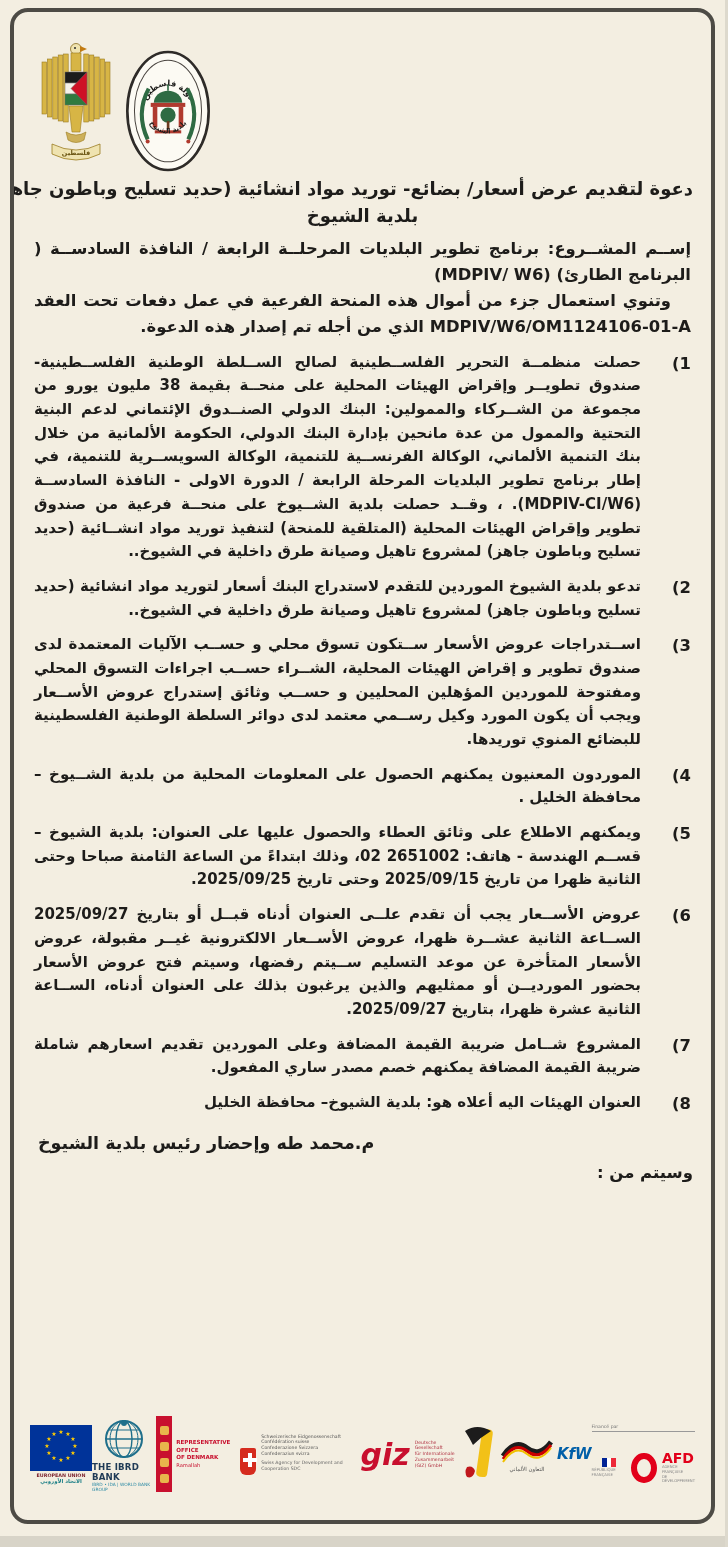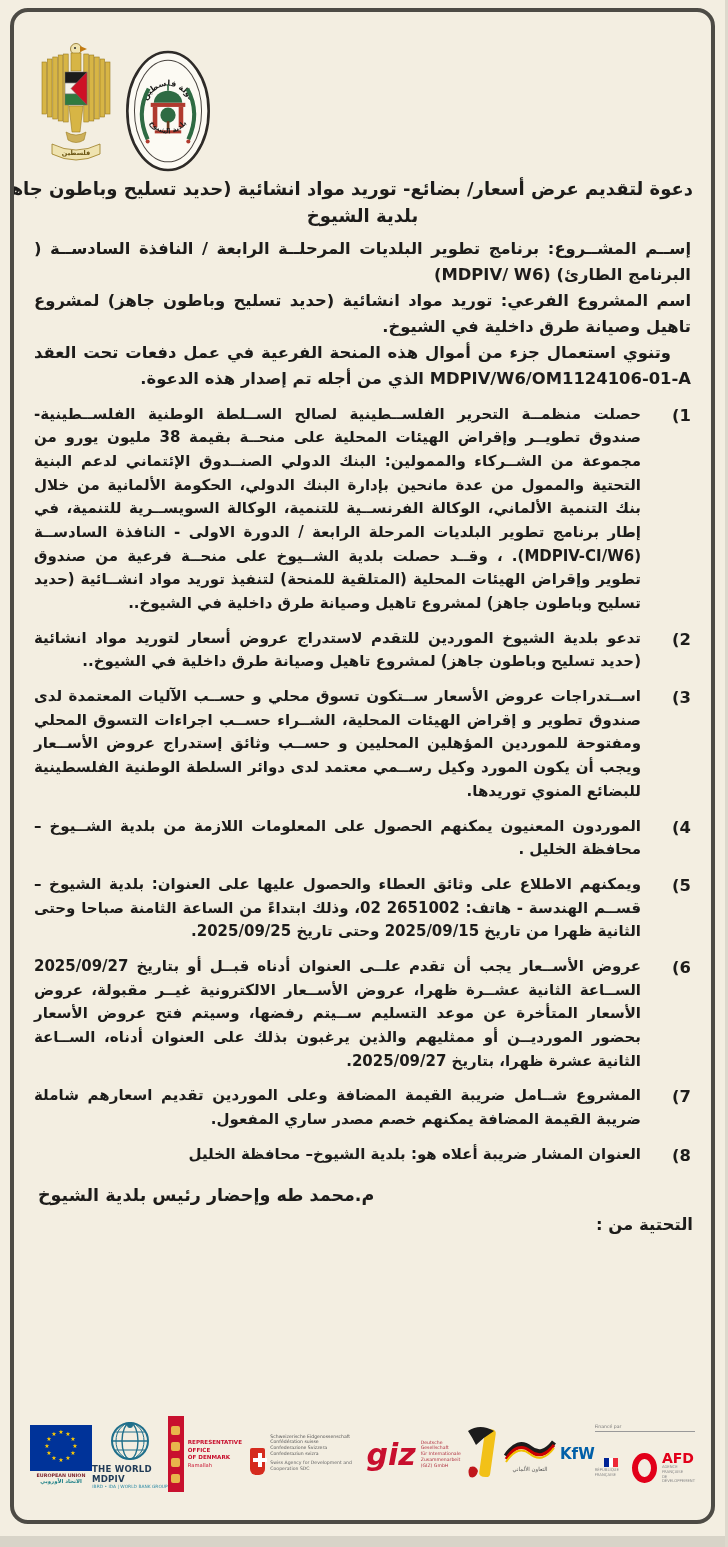--- a/index.html
+++ b/index.html
@@ -47,21 +47,21 @@
   .ch-cross:before{content:"";position:absolute;left:8px;top:5px;width:4px;height:14px;background:#fff;}
   .ch-cross:after{content:"";position:absolute;left:3px;top:10px;width:14px;height:4px;background:#fff;}
   .ch-lines{display:flex;flex-direction:column;}
   .ch-lines .agency{margin-top:4px;color:#666;}
   
   .giz{flex-direction:row;align-items:flex-end;gap:5px;}
   .giz-word{color:#c80f2e;font-weight:700;font-size:30px;line-height:0.9;font-style:italic;}
   
   
   .kfw{flex-direction:row;align-items:center;gap:4px;}
-  .kfw-word{color:#005fa8;font-weight:700;font-size:15px;}
+  .kfw-word{color:#005fa8;font-weight:700;font-size:15px;font-style:italic;}
   .kfw-ar{font-size:5.5px;color:#555;direction:rtl;}
   
   .afd{align-items:stretch;}
   .afd-top{font-size:4.6px;color:#777;text-align:left;}
   .afd-rule{height:1px;background:#999;margin:2px 0 4px 0;}
   .afd-row{display:flex;align-items:center;gap:5px;margin-top:15px;}
   .fr-flag{display:flex;width:14px;height:9px;}
   .fr-flag i{flex:1;}
   .afd-word{color:#e2001a;font-weight:700;font-size:14px;line-height:1;}
   .afd-sub{font-size:3.8px;color:#888;line-height:1.3;}
@@ -141,61 +141,60 @@
       </svg>
     </div>
 
     <div class="title">
       <div class="t1">دعوة لتقديم عرض أسعار/ بضائع- توريد مواد انشائية (حديد تسليح وباطون جاهز)</div>
       <div class="t2">بلدية الشيوخ</div>
     </div>
 
     <div class="bodytext">
       <p class="intro">إســم المشــروع: برنامج تطوير البلديات المرحلــة الرابعة / النافذة السادســة ( البرنامج الطارئ)  (MDPIV/ W6)</p>
-      <p class="intro">اسم المشروع الفرعي:  توريد مواد انشائية (حديد تسليح وباطون جاهز) لمشروع تاهيل وصيانة طرق داخلية في الشيوخ.</p>
       <p class="intro indent">وتنوي استعمال جزء من أموال هذه المنحة الفرعية في عمل دفعات تحت العقد MDPIV/W6/OM1124106-01-A الذي من أجله تم إصدار هذه الدعوة.</p>
 
       <div class="list">
         <div class="li">
           <span class="num">1)</span>
           <div class="txt">حصلت منظمــة التحرير الفلســطينية لصالح الســلطة الوطنية الفلســطينية- صندوق تطويــر وإقراض الهيئات المحلية على منحــة بقيمة 38 مليون يورو من مجموعة من الشــركاء والممولين: البنك الدولي الصنــدوق الإئتماني لدعم البنية التحتية  والممول من عدة مانحين بإدارة البنك الدولي، الحكومة الألمانية من خلال بنك التنمية الألماني، الوكالة الفرنســية للتنمية،  الوكالة السويســرية للتنمية، في إطار برنامج تطوير البلديات المرحلة الرابعة / الدورة الاولى - النافذة السادســة (MDPIV-CI/W6). ، وقــد حصلت بلدية الشــيوخ على منحــة فرعية من صندوق تطوير وإقراض الهيئات المحلية (المتلقية للمنحة) لتنفيذ توريد مواد انشــائية (حديد تسليح وباطون جاهز) لمشروع تاهيل وصيانة طرق داخلية في الشيوخ..</div>
         </div>
         <div class="li">
           <span class="num">2)</span>
-          <div class="txt">تدعو بلدية الشيوخ الموردين للتقدم لاستدراج عروض أسعار لتوريد مواد انشائية (حديد تسليح وباطون جاهز) لمشروع تاهيل وصيانة طرق داخلية في الشيوخ..</div>
+          <div class="txt">تدعو بلدية الشيوخ الموردين للتقدم لاستدراج البنك أسعار لتوريد مواد انشائية (حديد تسليح وباطون جاهز) لمشروع تاهيل وصيانة طرق داخلية في الشيوخ..</div>
         </div>
         <div class="li">
           <span class="num">3)</span>
           <div class="txt">اســتدراجات عروض الأسعار ســتكون تسوق محلي و حســب الآليات المعتمدة لدى صندوق تطوير و إقراض الهيئات المحلية، الشــراء حســب اجراءات التسوق المحلي ومفتوحة للموردين المؤهلين المحليين و حســب وثائق إستدراج عروض الأســعار ويجب أن يكون المورد وكيل رســمي معتمد لدى دوائر السلطة الوطنية الفلسطينية للبضائع المنوي توريدها.</div>
         </div>
         <div class="li">
           <span class="num">4)</span>
-          <div class="txt">الموردون المعنيون يمكنهم الحصول على المعلومات اللازمة من بلدية الشــيوخ – محافظة الخليل .</div>
+          <div class="txt">الموردون المعنيون يمكنهم الحصول على المعلومات المحلية من بلدية الشــيوخ – محافظة الخليل .</div>
         </div>
         <div class="li">
           <span class="num">5)</span>
           <div class="txt">ويمكنهم الاطلاع على وثائق العطاء والحصول عليها على العنوان:  بلدية الشيوخ – قســم الهندسة - هاتف: 2651002 02، وذلك ابتداءً من الساعة الثامنة صباحا وحتى الثانية ظهرا من تاريخ 2025/09/15 وحتى تاريخ 2025/09/25.</div>
         </div>
         <div class="li">
           <span class="num">6)</span>
           <div class="txt">عروض الأســعار يجب أن تقدم علــى العنوان أدناه قبــل أو بتاريخ 2025/09/27 الســاعة الثانية عشــرة ظهرا، عروض الأســعار الالكترونية غيــر مقبولة، عروض الأسعار المتأخرة عن موعد التسليم ســيتم رفضها، وسيتم فتح عروض الأسعار بحضور المورديــن أو ممثليهم والذين يرغبون بذلك على العنوان أدناه، الســاعة الثانية عشرة ظهرا، بتاريخ 2025/09/27.</div>
         </div>
         <div class="li">
           <span class="num">7)</span>
           <div class="txt">المشروع شــامل ضريبة القيمة المضافة وعلى الموردين تقديم اسعارهم شاملة ضريبة القيمة المضافة يمكنهم خصم مصدر ساري المفعول.</div>
         </div>
         <div class="li">
           <span class="num">8)</span>
-          <div class="txt">العنوان المشار ضريبة أعلاه هو: بلدية الشيوخ– محافظة الخليل</div>
+          <div class="txt">العنوان الهيئات اليه أعلاه هو: بلدية الشيوخ– محافظة الخليل</div>
         </div>
       </div>
     </div>
 
     <div class="sig">م.محمد طه وإحضار رئيس بلدية الشيوخ</div>
-    <div class="fund">التحتية من :</div>
+    <div class="fund">وسيتم من :</div>
 
     <div class="logos">
 
       <div class="logo">
         <svg class="eu-flag-svg" width="62" height="46" viewBox="0 0 62 46" style="background:#003399">
           <g fill="#ffcc00">
             <text x="31" y="9" font-size="6" text-anchor="middle">★</text>
             <text x="38" y="11" font-size="6" text-anchor="middle">★</text>
             <text x="43" y="16" font-size="6" text-anchor="middle">★</text>
             <text x="45" y="23" font-size="6" text-anchor="middle">★</text>
@@ -216,21 +215,21 @@
       <div class="logo">
         <svg width="44" height="44" viewBox="0 0 44 44">
           <circle cx="22" cy="22" r="18" fill="none" stroke="#1f6f8b" stroke-width="2"></circle>
           <ellipse cx="22" cy="22" rx="8" ry="18" fill="none" stroke="#1f6f8b" stroke-width="1.4"></ellipse>
           <ellipse cx="22" cy="22" rx="14" ry="18" fill="none" stroke="#1f6f8b" stroke-width="1"></ellipse>
           <line x1="4" y1="22" x2="40" y2="22" stroke="#1f6f8b" stroke-width="1.4"></line>
           <line x1="6" y1="13" x2="38" y2="13" stroke="#1f6f8b" stroke-width="1"></line>
           <line x1="6" y1="31" x2="38" y2="31" stroke="#1f6f8b" stroke-width="1"></line>
           <circle cx="22" cy="6" r="3" fill="#1f6f8b"></circle>
         </svg>
-        <div class="wb-title">THE WORLD MDPIV</div>
+        <div class="wb-title">THE IBRD BANK</div>
         <div class="wb-sub">IBRD • IDA | WORLD BANK GROUP</div>
       </div>
 
       <div class="logo dk">
         <div class="dk-band">
           <div class="dk-gem"></div>
             <div class="dk-gem"></div>
             <div class="dk-gem"></div>
             <div class="dk-gem"></div>
         </div>

